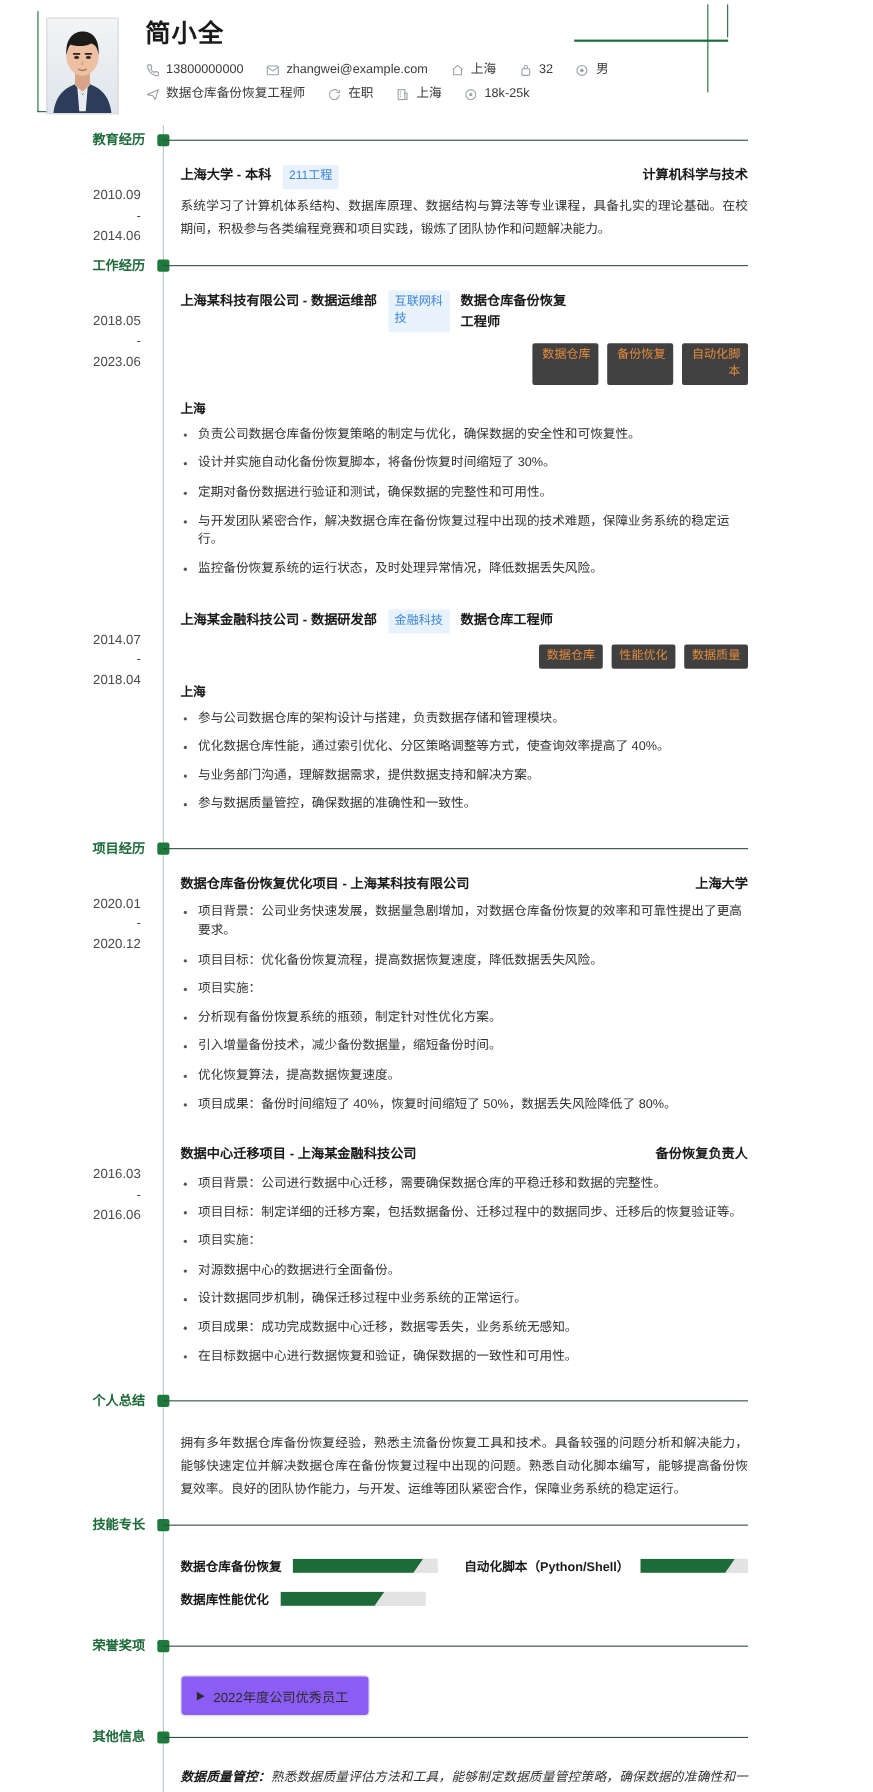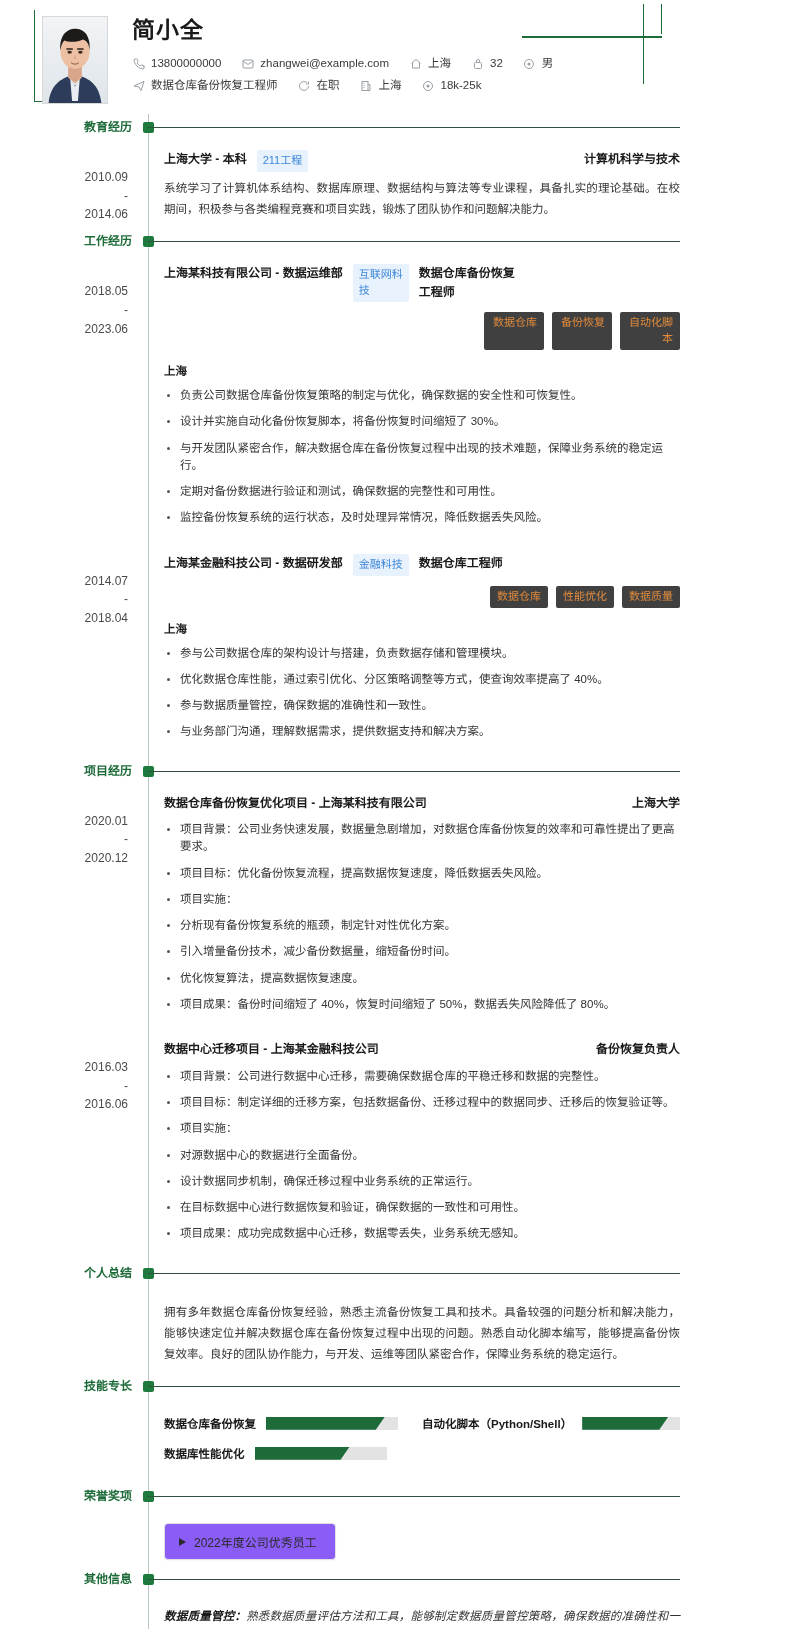--- a/index.html
+++ b/index.html
@@ -329,22 +329,22 @@
           <span class="tag-group">
             <span class="tag-orange">数据仓库</span>
             <span class="tag-orange">备份恢复</span>
             <span class="tag-orange">自动化脚本</span>
           </span>
         </div>
         <div class="loc">上海</div>
         <ul class="bullets">
           <li>负责公司数据仓库备份恢复策略的制定与优化，确保数据的安全性和可恢复性。</li>
           <li>设计并实施自动化备份恢复脚本，将备份恢复时间缩短了 30%。</li>
+          <li>定期对备份数据进行验证和测试，确保数据的完整性和可用性。</li>
           <li>与开发团队紧密合作，解决数据仓库在备份恢复过程中出现的技术难题，保障业务系统的稳定运行。</li>
-          <li>定期对备份数据进行验证和测试，确保数据的完整性和可用性。</li>
           <li>监控备份恢复系统的运行状态，及时处理异常情况，降低数据丢失风险。</li>
         </ul>
       </div>
 
       <div class="entry">
         <div class="entry-date">
           <span>2014.07</span>
           <span>-</span>
           <span>2018.04</span>
         </div>
@@ -355,22 +355,22 @@
           <span class="tag-group">
             <span class="tag-orange" style="width:auto">数据仓库</span>
             <span class="tag-orange" style="width:auto">性能优化</span>
             <span class="tag-orange" style="width:auto">数据质量</span>
           </span>
         </div>
         <div class="loc">上海</div>
         <ul class="bullets">
           <li>参与公司数据仓库的架构设计与搭建，负责数据存储和管理模块。</li>
           <li>优化数据仓库性能，通过索引优化、分区策略调整等方式，使查询效率提高了 40%。</li>
+          <li>与业务部门沟通，理解数据需求，提供数据支持和解决方案。</li>
           <li>参与数据质量管控，确保数据的准确性和一致性。</li>
-          <li>与业务部门沟通，理解数据需求，提供数据支持和解决方案。</li>
         </ul>
       </div>
     </div>
 
     <div class="section">
       <div class="sec-head">
         <div class="sec-title">项目经历</div>
         <div class="sec-dot"></div>
         <div class="sec-line"></div>
       </div>
@@ -407,22 +407,22 @@
           <span class="org" style="max-width:none">数据中心迁移项目 - 上海某金融科技公司</span>
           <span class="grow"></span>
           <span class="right-label">备份恢复负责人</span>
         </div>
         <ul class="bullets">
           <li>项目背景：公司进行数据中心迁移，需要确保数据仓库的平稳迁移和数据的完整性。</li>
           <li>项目目标：制定详细的迁移方案，包括数据备份、迁移过程中的数据同步、迁移后的恢复验证等。</li>
           <li>项目实施：</li>
           <li>对源数据中心的数据进行全面备份。</li>
           <li>设计数据同步机制，确保迁移过程中业务系统的正常运行。</li>
+          <li>项目成果：成功完成数据中心迁移，数据零丢失，业务系统无感知。</li>
           <li>在目标数据中心进行数据恢复和验证，确保数据的一致性和可用性。</li>
-          <li>项目成果：成功完成数据中心迁移，数据零丢失，业务系统无感知。</li>
         </ul>
       </div>
     </div>
 
     <div class="section">
       <div class="sec-head">
         <div class="sec-title">个人总结</div>
         <div class="sec-dot"></div>
         <div class="sec-line"></div>
       </div>

